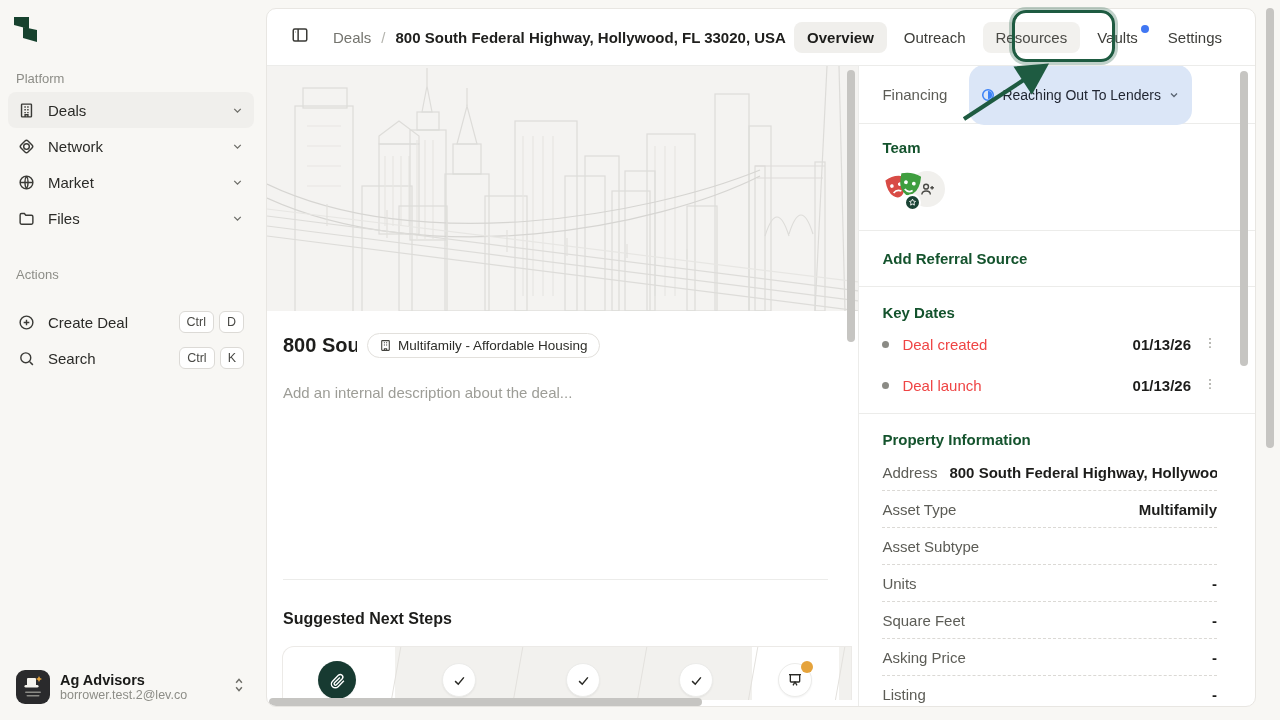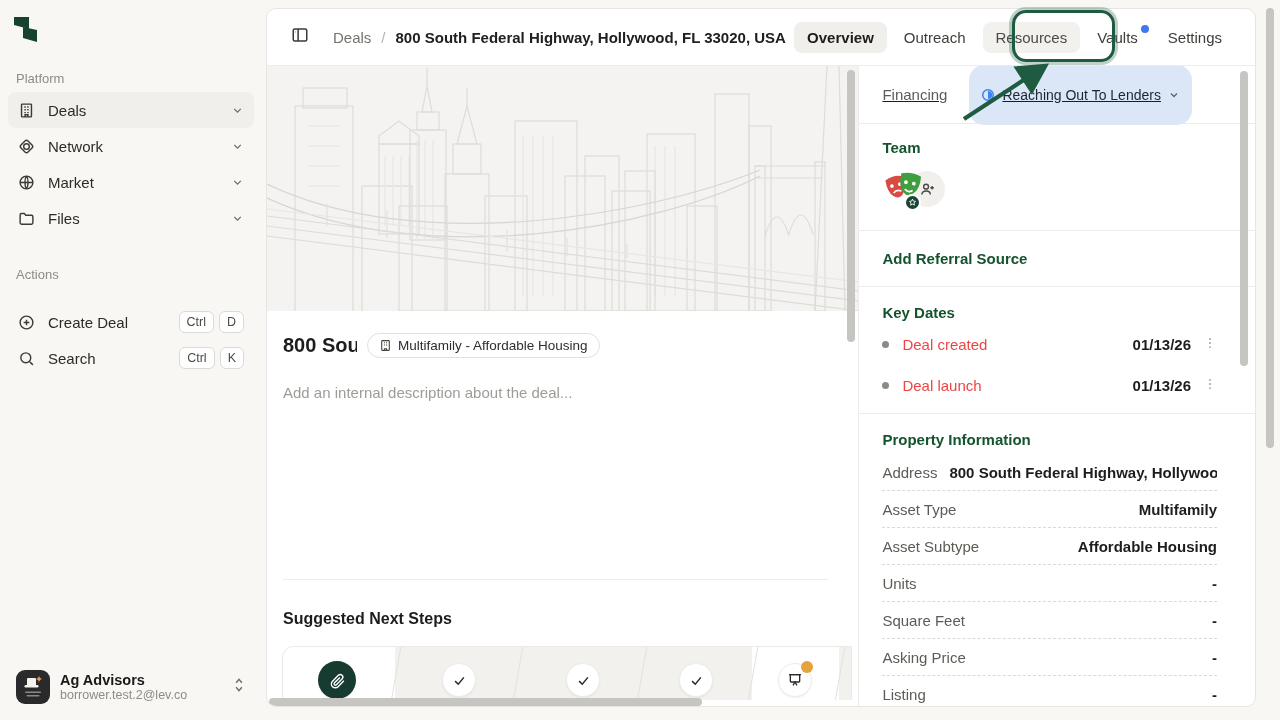--- a/index.html
+++ b/index.html
@@ -67,21 +67,21 @@
                  border:1px solid #ececea; box-shadow:0 1px 2px rgba(0,0,0,0.06); display:flex; align-items:center; justify-content:center; cursor:pointer; }
   .step-circle.green { width:38px; height:38px; top:14px; background:#173a31; border:none; }
   .step-dot { position:absolute; width:12px; height:12px; border-radius:50%; background:#e5a33c; }
   .hscroll { position:absolute; left:1px; top:632px; width:590px; height:8px; }
   .hscroll .thumb { position:absolute; left:1px; top:0; width:433px; height:8px; background:#c6c5c2; border-radius:4px; }
 
   
   .panel { position:relative; width:397px; height:100%; border-left:1px solid #ececea; font-size:15px; overflow:hidden; }
   .p-sec { padding:0 38px 0 23px; }
   .p-divider { height:1px; background:#ececea; }
-  .fin-row { display:flex; align-items:center; height:57px;text-decoration:underline; }
+  .fin-row { display:flex; align-items:center; height:57px; }
   .fin-label { color:#5c5c56; width:87px; }
   .status-pill { display:inline-flex; align-items:center; gap:7px; background:#dbe6f7; border-radius:15px;
                  padding:22px 12px; font-size:14px; color:#1f2430; cursor:pointer; }
   .status-pill .pchev { color:#5a6472; display:flex; }
   .sec-h { font-weight:bold; color:#14532d; }
   .team-sec { padding-top:15px; padding-bottom:18px; }
   .team-avatars { position:relative; height:44px; margin-top:12px; }
   .add-member { position:absolute; left:27px; top:3px; width:36px; height:36px; border-radius:50%; background:#f1f0ed;
                 display:flex; align-items:center; justify-content:center; cursor:pointer; }
   .masks { position:absolute; left:0; top:0; width:42px; height:42px; }
@@ -464,21 +464,20 @@
         <div class="prop-row">
           <span class="prop-label">Address</span>
           <span class="prop-value" style="text-align:left">800 South Federal Highway, Hollywood, FL</span>
         </div>
         <div class="prop-row">
           <span class="prop-label">Asset Type</span>
           <span class="prop-value">Multifamily</span>
         </div>
         <div class="prop-row">
           <span class="prop-label">Asset Subtype</span>
-          <span class="prop-value">Affordable Housing</span>
         </div>
         <div class="prop-row">
           <span class="prop-label">Units</span>
           <span class="prop-value">-</span>
         </div>
         <div class="prop-row">
           <span class="prop-label">Square Feet</span>
           <span class="prop-value">-</span>
         </div>
         <div class="prop-row">

